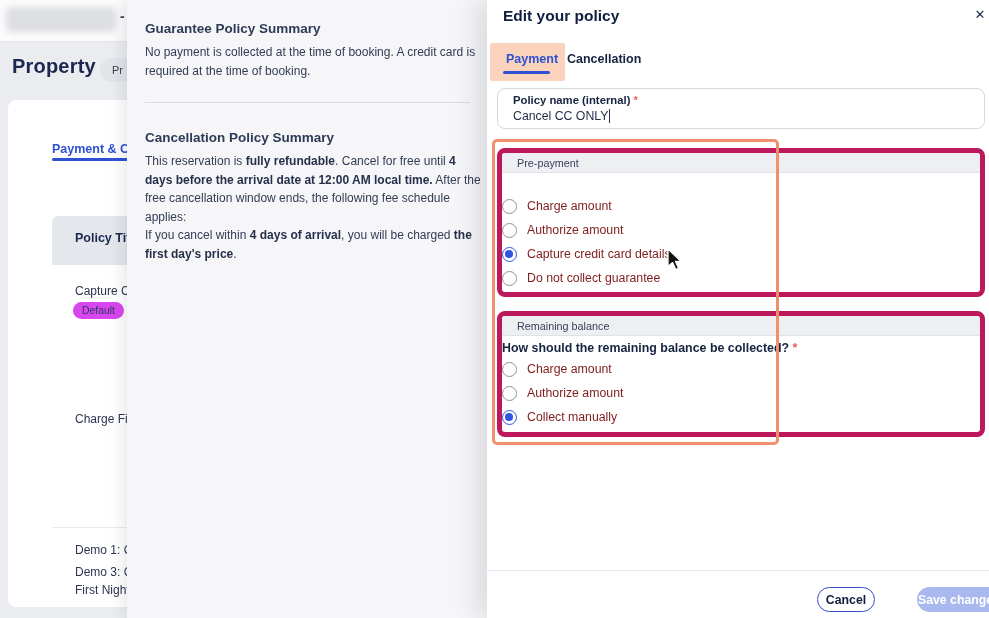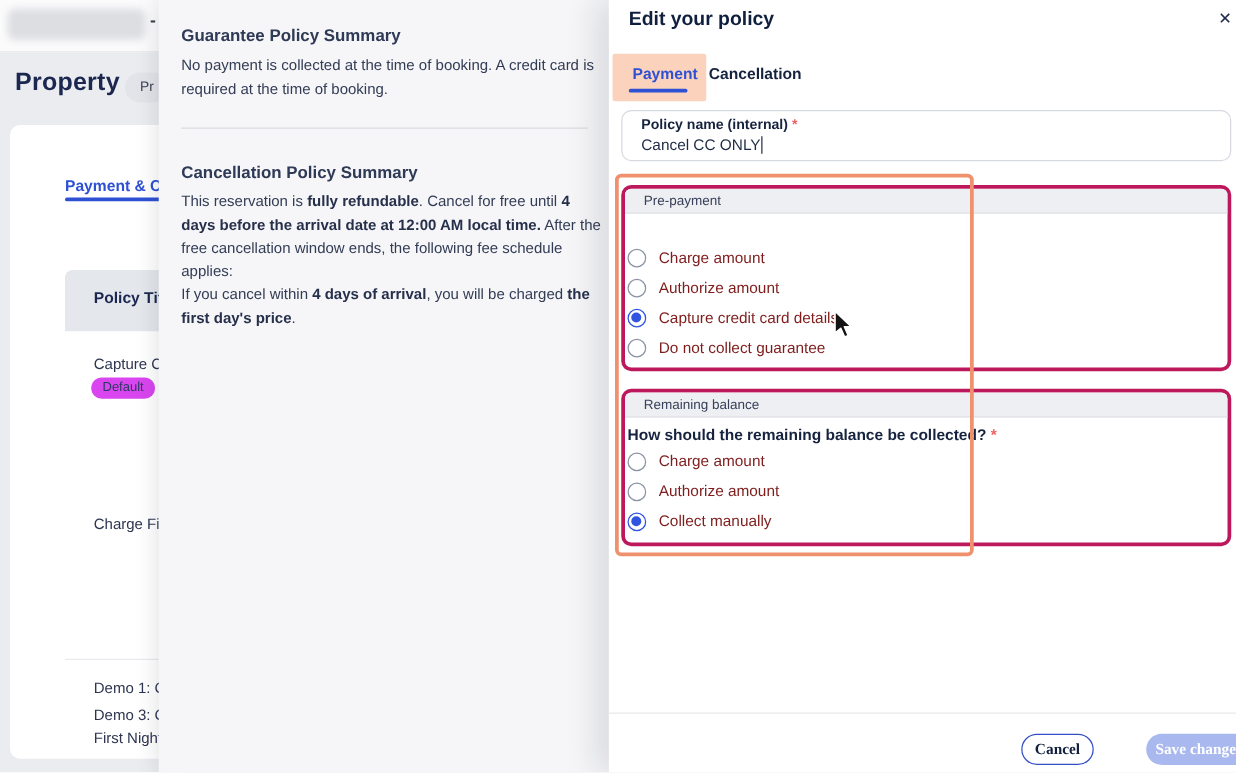--- a/index.html
+++ b/index.html
@@ -43,41 +43,41 @@
   .tab-payment { left:19px; top:52px; font-size:12.5px; font-weight:700; color:#2e51d4; }
   .tab-underline { left:16px; top:71px; width:47px; height:3px; background:#2e51d4; border-radius:2px; }
   .tab-cancellation { left:80px; top:52px; font-size:12.5px; font-weight:700; color:#16233f; }
 
   .field-box { left:10px; top:88px; width:488px; height:41px; background:#fff; border:1px solid #d6d9df; border-radius:8px; }
   .field-label { left:15px; top:5px; font-size:11.3px; font-weight:700; color:#16233f; }
   .req { color:#ef5d5d; font-weight:700; }
   .field-value { left:15px; top:20px; font-size:12.3px; color:#1e2a44; display:flex; align-items:center; }
   .caret { display:inline-block; width:1px; height:14px; background:#2a3350; margin-left:1px; }
 
-  .section { left:10px; width:488px; background:#fff; border:3px solid #be185d; border-radius:8px; overflow:hidden; }
+  .section { left:10px; width:488px; background:#fff; border:5px solid #be185d; border-radius:8px; overflow:hidden; }
   .section.prepay { top:148px; height:149px; }
   .section.remaining { top:311px; height:126px;text-align:right; }
   .section-header { height:20px; background:#edeff2; border-bottom:1px solid #e0e2e6;
                     display:flex; align-items:center; padding-left:15px; font-size:10.8px; color:#39415a; }
   .question { position:absolute; left:15px; font-size:12.4px; font-weight:700; color:#16233f; }
   .radio-row { position:absolute; left:15px; height:20px; display:flex; align-items:center; gap:10px; cursor:pointer; }
   .radio { width:15px; height:15px; border-radius:50%; border:1.5px solid #8a93a6; background:#fff;
            flex:0 0 auto; position:relative; }
   .radio.checked { border-color:#2f54e0; }
   .radio.checked::after { content:""; position:absolute; left:2px; top:2px; width:8px; height:8px;
                           border-radius:50%; background:#2f54e0; }
   .radio-label { font-size:12.3px; color:#7f1d1d; white-space:nowrap; }
 
   .hl-box { left:5px; top:139px; width:287px; height:306px; border:3px solid #f0916d; border-radius:5px;
             pointer-events:none; z-index:5; }
 
   .footer-divider { left:0; top:570px; width:502px; height:1px; background:#e8e9ec; }
   .btn { position:absolute; top:587px; height:25px; border-radius:13px; font-size:12.3px; font-weight:700;
          display:flex; align-items:center; justify-content:center; cursor:pointer;
-         font-family:Liberation Serif, serif; }
+         font-family:Liberation Sans, sans-serif; }
   .btn-cancel { left:330px; width:58px; background:#fff; border:1px solid #3450c8; color:#121f3e; }
   .btn-save { left:398px; width:84px; background:#a9b8ef; border:none; color:#ffffff;margin-left:32px; }
 
   .cursor { left:666px; top:248px; width:18px; height:24px; z-index:50; pointer-events:none; }
 </style>
 </head>
 <body>
 
 <div class="screen">
 

